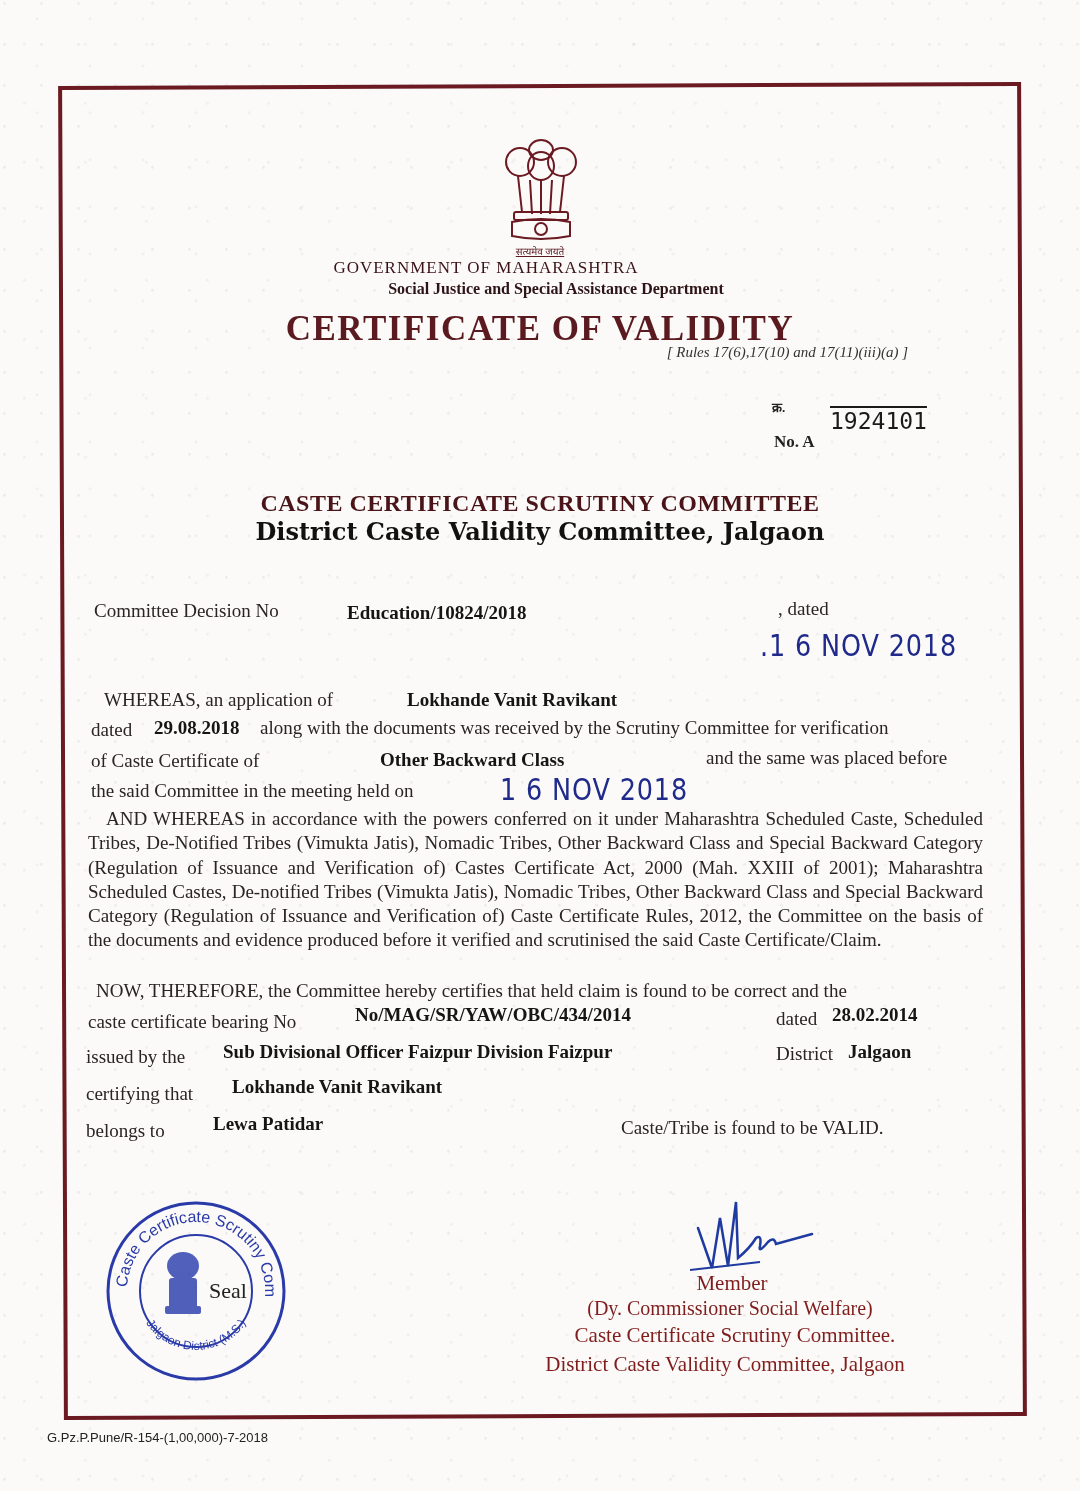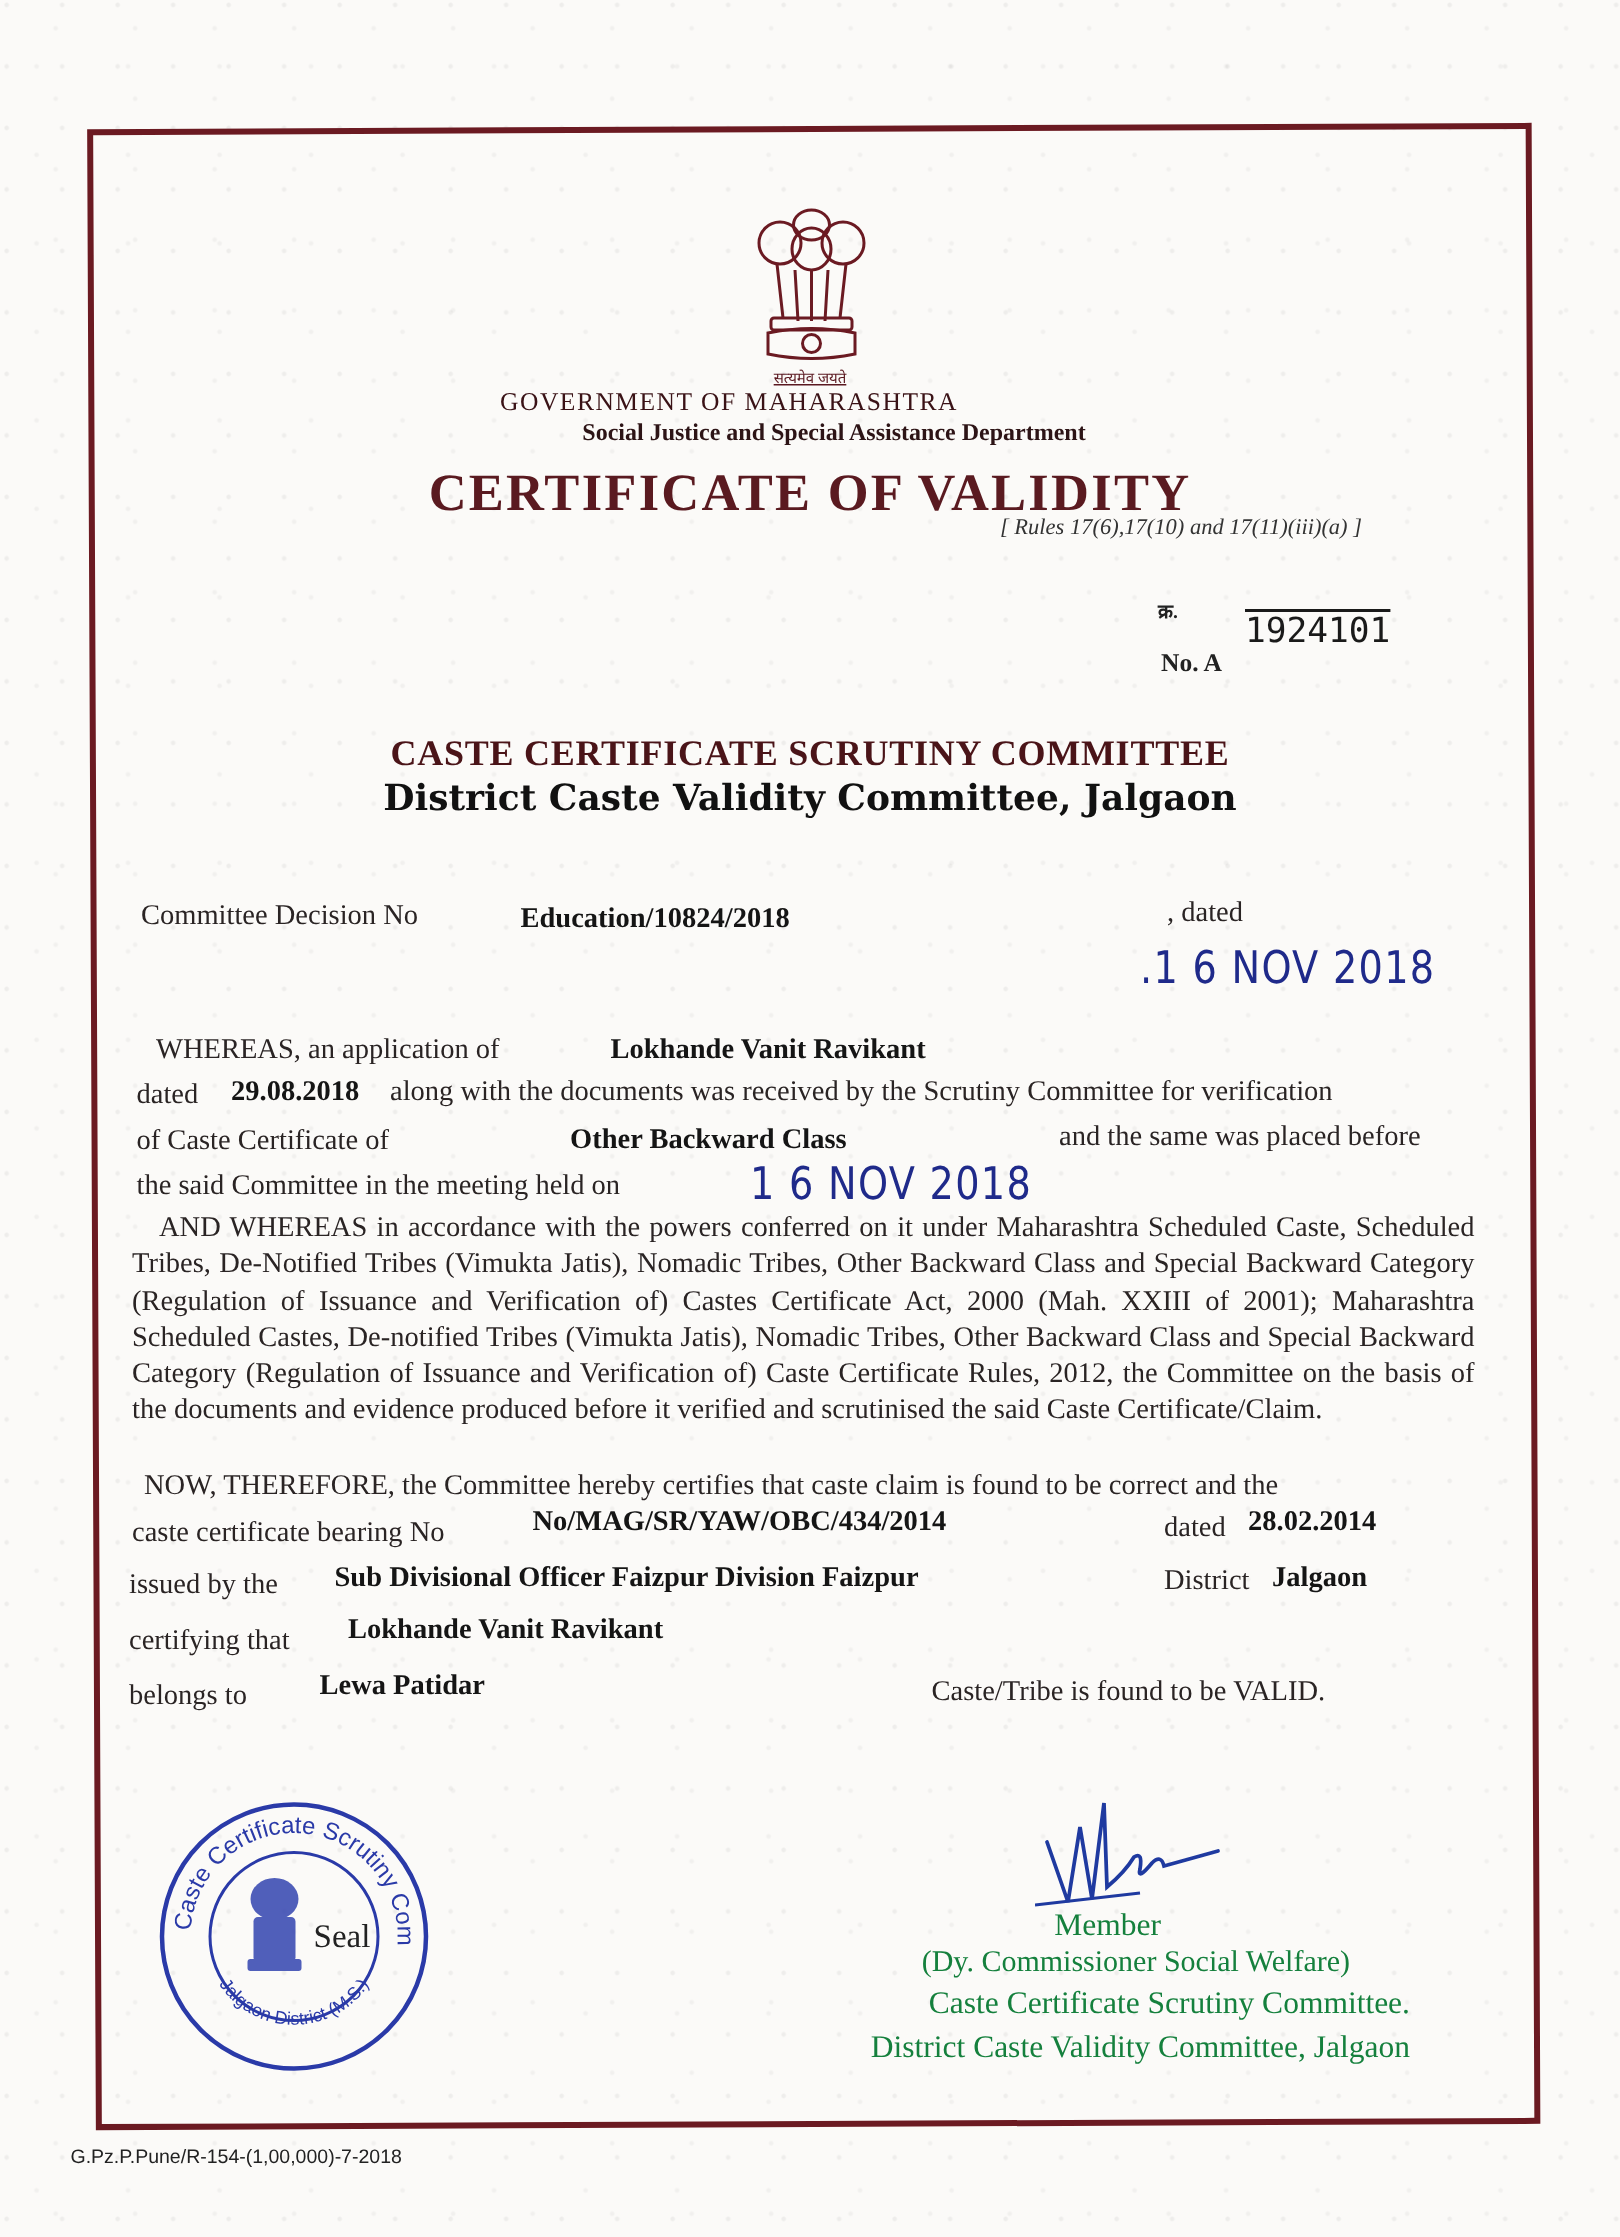--- a/index.html
+++ b/index.html
@@ -35,21 +35,21 @@
     .serial-no-label { left: 774px; top: 432px; font-size: 17px; font-weight: bold; color: #222; }
     .serial-no { left: 830px; top: 408px; font-family: "DejaVu Sans Mono", monospace; font-size: 23px; font-weight: normal; color: #1a1a1a; text-decoration: overline; }
     .committee-title { left: 0; width: 1080px; top: 490px; text-align: center; font-size: 24px; font-weight: bold; color: #4a1418; letter-spacing: 0.5px; }
     .committee-sub { left: 0; width: 1080px; top: 517px; text-align: center; font-size: 24px; font-weight: bold; color: #111; font-family: "DejaVu Serif", serif; }
     .txt { font-size: 19px; color: #2a2424; }
     .bold { font-weight: bold; color: #151515; font-size: 19px; }
     .stamp { font-family: "DejaVu Sans", sans-serif; color: #1f2a8a; font-size: 30px; letter-spacing: 1px; transform: scaleX(0.85); transform-origin: left top; }
     .para { left: 88px; width: 895px; font-size: 19px; line-height: 24.3px; text-align: justify; color: #2a2424; white-space: normal; }
     .seal { position: absolute; left: 103px; top: 1198px; width: 186px; height: 186px; }
     .signature { position: absolute; left: 690px; top: 1198px; width: 130px; height: 80px; }
-    .sig-text { font-size: 21px; color: #15803d; text-align: right; }
+    .sig-text { font-size: 21px; color: #7f1d1d; text-align: center; }
     .footer-code { left: 47px; top: 1430px; font-family: "Liberation Sans", sans-serif; font-size: 13px; color: #222; }
   </style>
 </head>
 <body>
 
 <div class="paper-speckle"></div>
 <div class="frame"></div>
 
 <svg class="emblem" viewBox="0 0 86 116">
   <g fill="none" stroke="#6b1a22" stroke-width="2">
@@ -90,21 +90,21 @@
 
 <div class="abs txt" style="left:91px; top:750px;">of Caste Certificate of</div>
 <div class="abs bold" style="left:380px; top:749px;">Other Backward Class</div>
 <div class="abs txt" style="left:706px; top:747px;">and the same was placed before</div>
 
 <div class="abs txt" style="left:91px; top:780px;">the said Committee in the meeting held on</div>
 <div class="abs stamp" style="left:500px; top:772px;">1 6 NOV 2018</div>
 
 <div class="abs para" style="top:807px; text-indent:18px;">AND WHEREAS in accordance with the powers conferred on it under Maharashtra Scheduled Caste, Scheduled Tribes, De-Notified Tribes (Vimukta Jatis), Nomadic Tribes, Other Backward Class and Special Backward Category (Regulation of Issuance and Verification of) Castes Certificate Act, 2000 (Mah. XXIII of 2001); Maharashtra Scheduled Castes, De-notified Tribes (Vimukta Jatis), Nomadic Tribes, Other Backward Class and Special Backward Category (Regulation of Issuance and Verification of) Caste Certificate Rules, 2012, the Committee on the basis of the documents and evidence produced before it verified and scrutinised the said Caste Certificate/Claim.</div>
 
-<div class="abs txt" style="left:96px; top:980px;">NOW, THEREFORE, the Committee hereby certifies that caste claim is found to be correct and the</div>
+<div class="abs txt" style="left:96px; top:980px;">NOW, THEREFORE, the Committee hereby certifies that held claim is found to be correct and the</div>
 
 <div class="abs txt" style="left:88px; top:1011px;">caste certificate bearing No</div>
 <div class="abs bold" style="left:355px; top:1004px;">No/MAG/SR/YAW/OBC/434/2014</div>
 <div class="abs txt" style="left:776px; top:1008px;">dated</div>
 <div class="abs bold" style="left:832px; top:1004px;">28.02.2014</div>
 
 <div class="abs txt" style="left:86px; top:1046px;">issued by the</div>
 <div class="abs bold" style="left:223px; top:1041px;">Sub Divisional Officer Faizpur Division Faizpur</div>
 <div class="abs txt" style="left:776px; top:1043px;">District</div>
 <div class="abs bold" style="left:848px; top:1041px;">Jalgaon</div>

